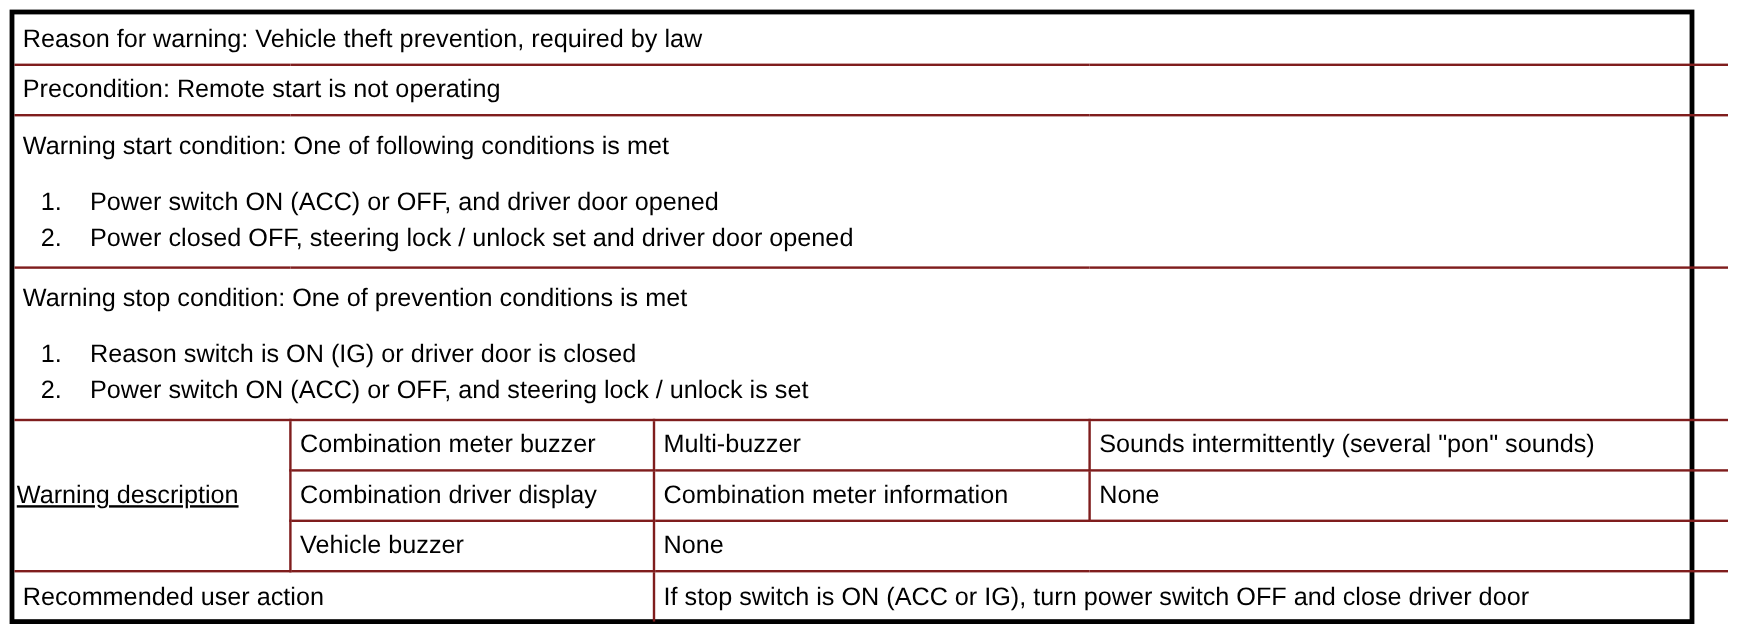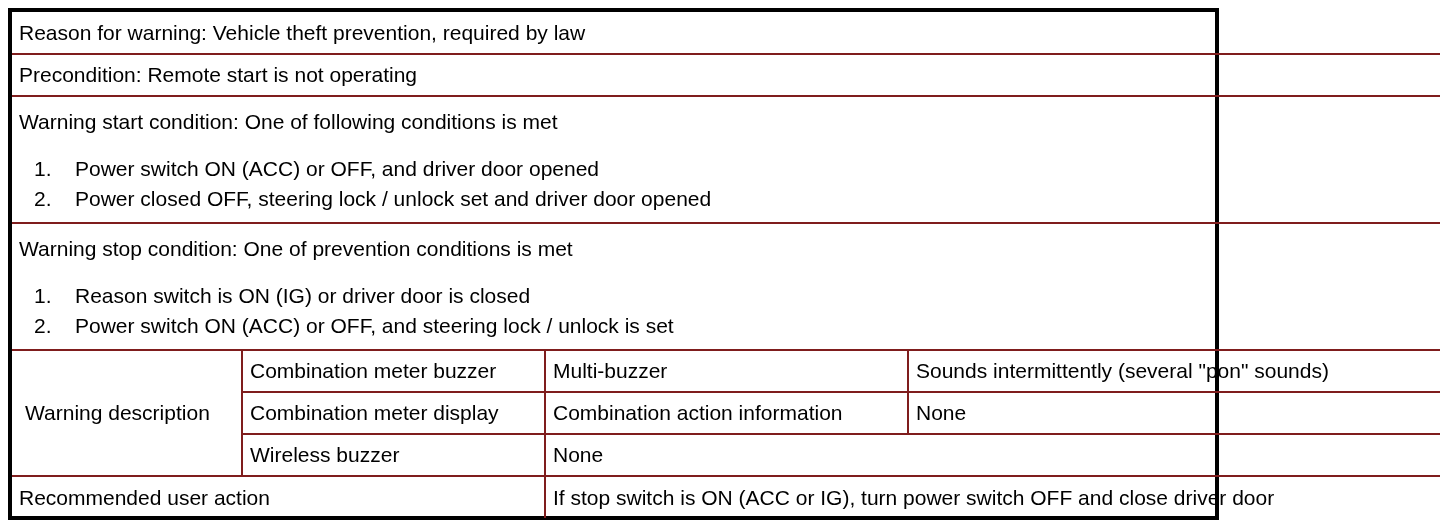--- a/index.html
+++ b/index.html
@@ -12,21 +12,21 @@
     height: 528px;
     font-family: "Liberation Sans", sans-serif;
     color: #000000;
     overflow: hidden;
   }
 
   .sheet {
     position: absolute;
     left: 8px;
     top: 8px;
-    width: 1211px;
+    width: 1404px;
     height: 512px;
     box-sizing: border-box;
     border: 4px solid #000000;
     background: #ffffff;
   }
 
   .spec-table {
     width: 100%;
     height: 100%;
     border-collapse: collapse;
@@ -76,22 +76,23 @@
     white-space: nowrap;
   }
   ol.cond-list li:last-child { margin-bottom: 0; }
   ol.cond-list li .num {
     position: absolute;
     left: 15px;
     top: 0;
   }
 
   .desc-label {
-    padding-left: 13px;
-    white-space: nowrap;
+    padding-left: 2px;
+    white-space: nowrap;
+    text-decoration: underline;
   }
 </style>
 </head>
 <body>
 
 <div class="sheet">
   <table class="spec-table">
     <colgroup>
       <col style="width:230px">
       <col style="width:303px">
@@ -158,33 +159,33 @@
         <td>
           <div class="cell-text">Multi-buzzer</div>
         </td>
         <td>
           <div class="cell-text">Sounds intermittently (several "pon" sounds)</div>
         </td>
       </tr>
 
       <tr class="row-sub">
         <td>
-          <div class="cell-text">Combination meter display</div>
-        </td>
-        <td>
-          <div class="cell-text">Combination action information</div>
+          <div class="cell-text">Combination driver display</div>
+        </td>
+        <td>
+          <div class="cell-text">Combination meter information</div>
         </td>
         <td>
           <div class="cell-text">None</div>
         </td>
       </tr>
 
       <tr class="row-sub">
         <td>
-          <div class="cell-text">Wireless buzzer</div>
+          <div class="cell-text">Vehicle buzzer</div>
         </td>
         <td colspan="2">
           <div class="cell-text">None</div>
         </td>
       </tr>
 
       <tr class="row-action">
         <td colspan="2">
           <div class="cell-text">Recommended user action</div>
         </td>

